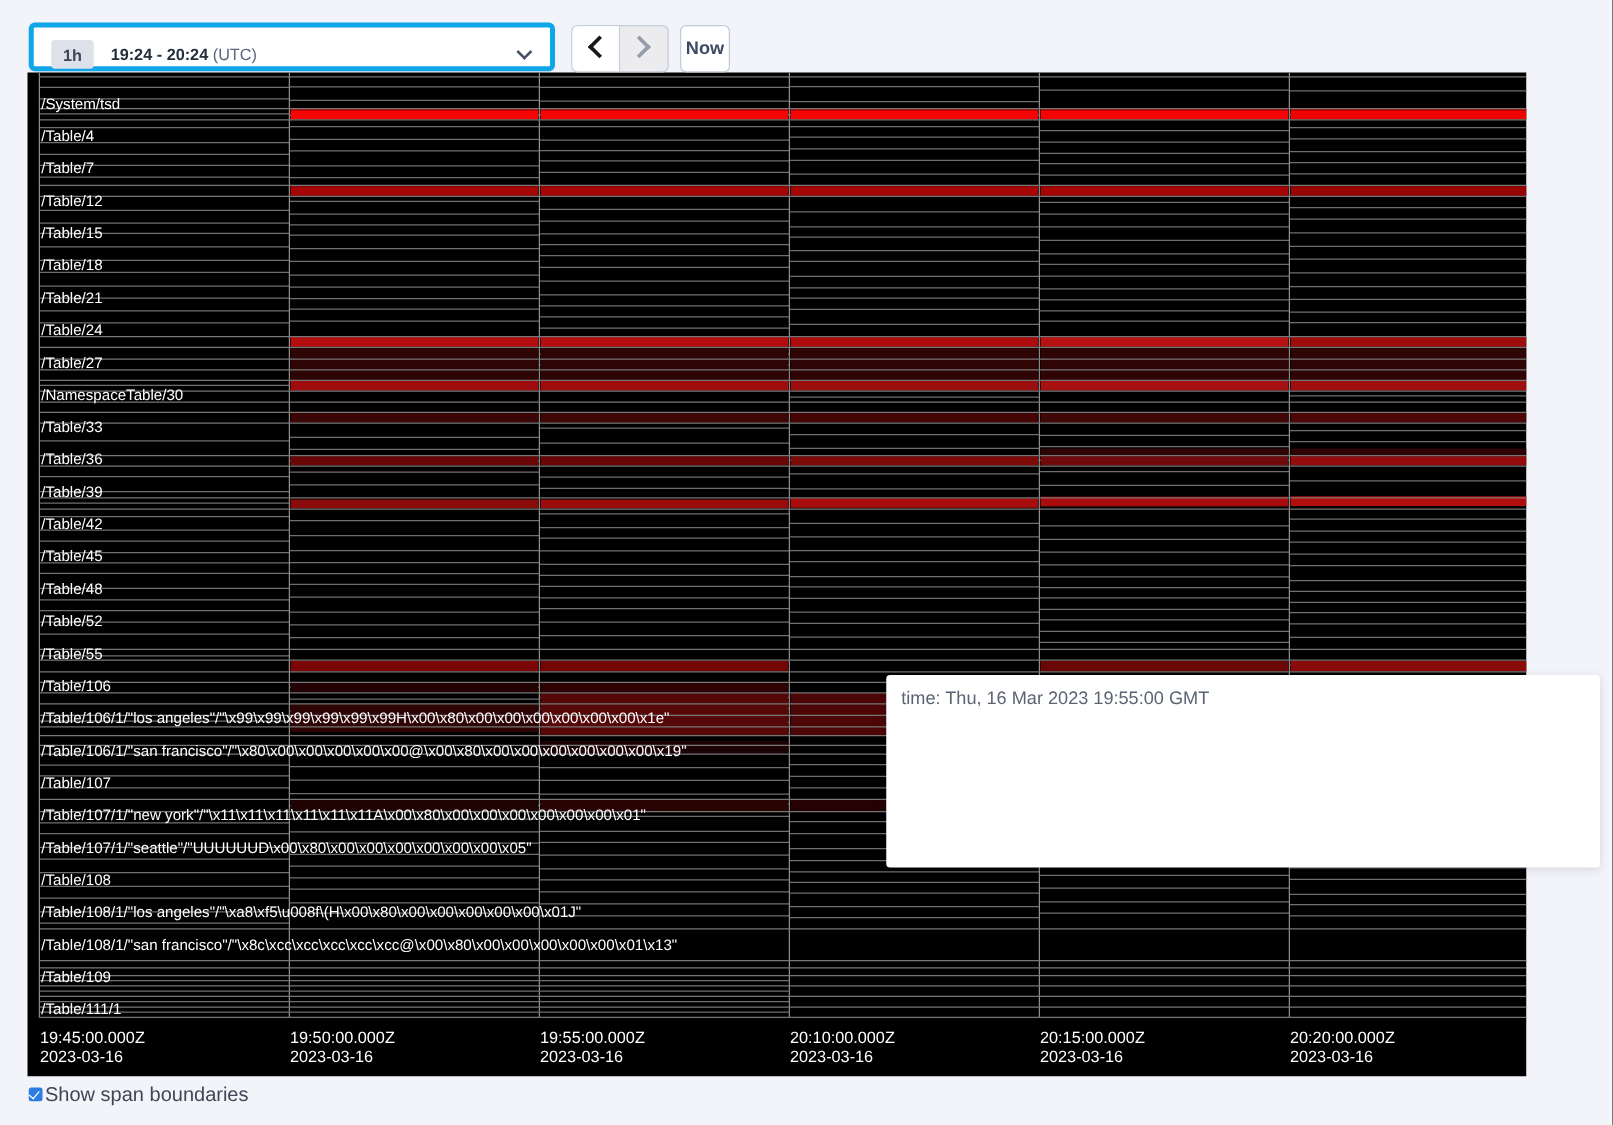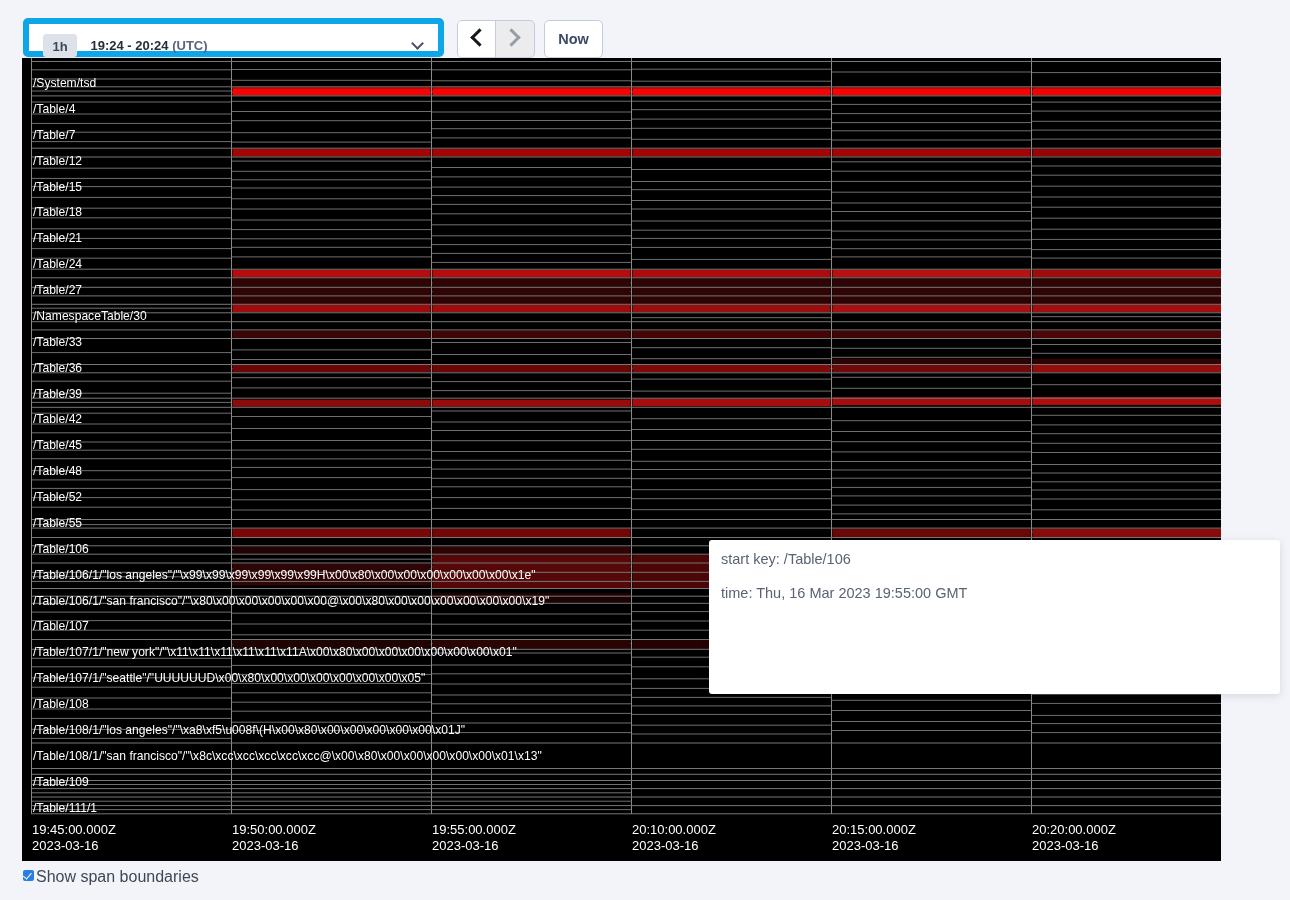--- a/index.html
+++ b/index.html
@@ -1,27 +1,27 @@
 <!DOCTYPE html>
 <html><head><meta charset="utf-8"><style>
 * { margin:0; padding:0; box-sizing:border-box; }
 body { width:1290px; height:900px; background:#f3f4f9; font-family:"Liberation Sans", sans-serif; position:relative; overflow:hidden; }
-.toolbar-box { position:absolute; left:22.5px; top:18px; width:421px; height:39px; background:#fff; border:6px solid #0ea5e9; border-radius:5px; box-shadow:0 1px 2px rgba(50,60,90,.06); }
+.toolbar-box { position:absolute; left:22.5px; top:18px; width:421px; height:39px; background:#fff; border:4px solid #0ea5e9; border-radius:5px; box-shadow:0 1px 2px rgba(50,60,90,.06); }
 .badge { position:absolute; left:14.5px; top:10px; width:34px; height:23px; background:#dde1ea; border-radius:3px; font-size:13px; font-weight:bold; color:#3c4758; text-align:center; line-height:25.5px; }
 .trange { position:absolute; left:62px; top:0; height:39px; line-height:43.5px; font-size:13px; font-weight:bold; color:#252e3d; }
-.trange .utc { font-weight:bold; color:#5a647c; }
+.trange .utc { font-weight:normal; color:#5a647c; }
 .chev { position:absolute; right:16px; top:15px; width:9px; height:9px; }
 .chev:before { content:""; position:absolute; left:0; top:0; width:7px; height:7px; border-right:2px solid #475166; border-bottom:2px solid #475166; transform:rotate(45deg); }
 .navgrp { position:absolute; left:457px; top:20px; width:78px; height:38px; border:1px solid #c4cbda; border-radius:5px; background:#ececef; display:flex; }
 .navprev { width:38px; height:36px; background:#fff; border-right:1px solid #c4cbda; border-radius:4px 0 0 4px; position:relative; }
 .arr { position:absolute; top:50%; left:50%; width:9px; height:9px; }
 .arr.l:before { content:""; position:absolute; width:10px; height:10px; border-left:3.5px solid #17181c; border-bottom:3.5px solid #17181c; transform:rotate(45deg); left:-4px; top:-8px; }
 .navnext { width:38px; height:36px; position:relative; }
 .arr.r:before { content:""; position:absolute; width:10px; height:10px; border-right:3.5px solid #989ea9; border-top:3.5px solid #989ea9; transform:rotate(45deg); left:-10px; top:-8px; }
-.nowbtn { position:absolute; left:544px; top:20px; width:59px; height:38px; background:#fff; border:1px solid #c4cbda; border-radius:5px; font-size:14.5px; font-weight:bold; color:#3d4a63; text-align:center; line-height:37px; }
+.nowbtn { position:absolute; left:544px; top:20px; width:40px; height:38px; background:#fff; border:1px solid #c4cbda; border-radius:5px; font-size:14.5px; font-weight:bold; color:#3d4a63; text-align:center; line-height:37px; }
 .tooltip { position:absolute; left:709px; top:540px; width:571px; height:154px; background:#fff; border-radius:3px; box-shadow:0 2px 8px rgba(20,30,60,.13); padding:2px 12px; }
 .tooltip div { font-size:14.5px; color:#5a6372; line-height:34.2px; white-space:nowrap; }
 .cbrow { position:absolute; left:22px; top:868px; height:15px; }
 .cbox { position:absolute; left:0.5px; top:1.5px; width:11px; height:11px; background:#2a7de1; border-radius:2px; }
 .cbox:before { content:""; position:absolute; left:2.5px; top:1px; width:4px; height:6.5px; border-right:1.8px solid #fff; border-bottom:1.8px solid #fff; transform:rotate(40deg); }
 .cblab { position:absolute; left:14px; top:-0.5px; font-size:16px; color:#3e4756; white-space:nowrap; }
 </style></head>
 <body>
 <svg width="1290" height="900" viewBox="0 0 1290 900" style="position:absolute;left:0;top:0">
 <rect x="22" y="58" width="1199" height="803" fill="#000"></rect>
@@ -477,18 +477,17 @@
 <div class="navgrp">
     <div class="navprev">
       <div class="arr l"></div>
     </div>
     <div class="navnext">
       <div class="arr r"></div>
     </div>
   </div>
 <div class="nowbtn">Now</div>
 <div class="tooltip">
-  <div>start key: /Table/106</div>
   <div>time: Thu, 16 Mar 2023 19:55:00 GMT</div>
 </div>
 <div class="cbrow">
     <div class="cbox"></div>
     <div class="cblab">Show span boundaries</div>
   </div>
 </body></html>

